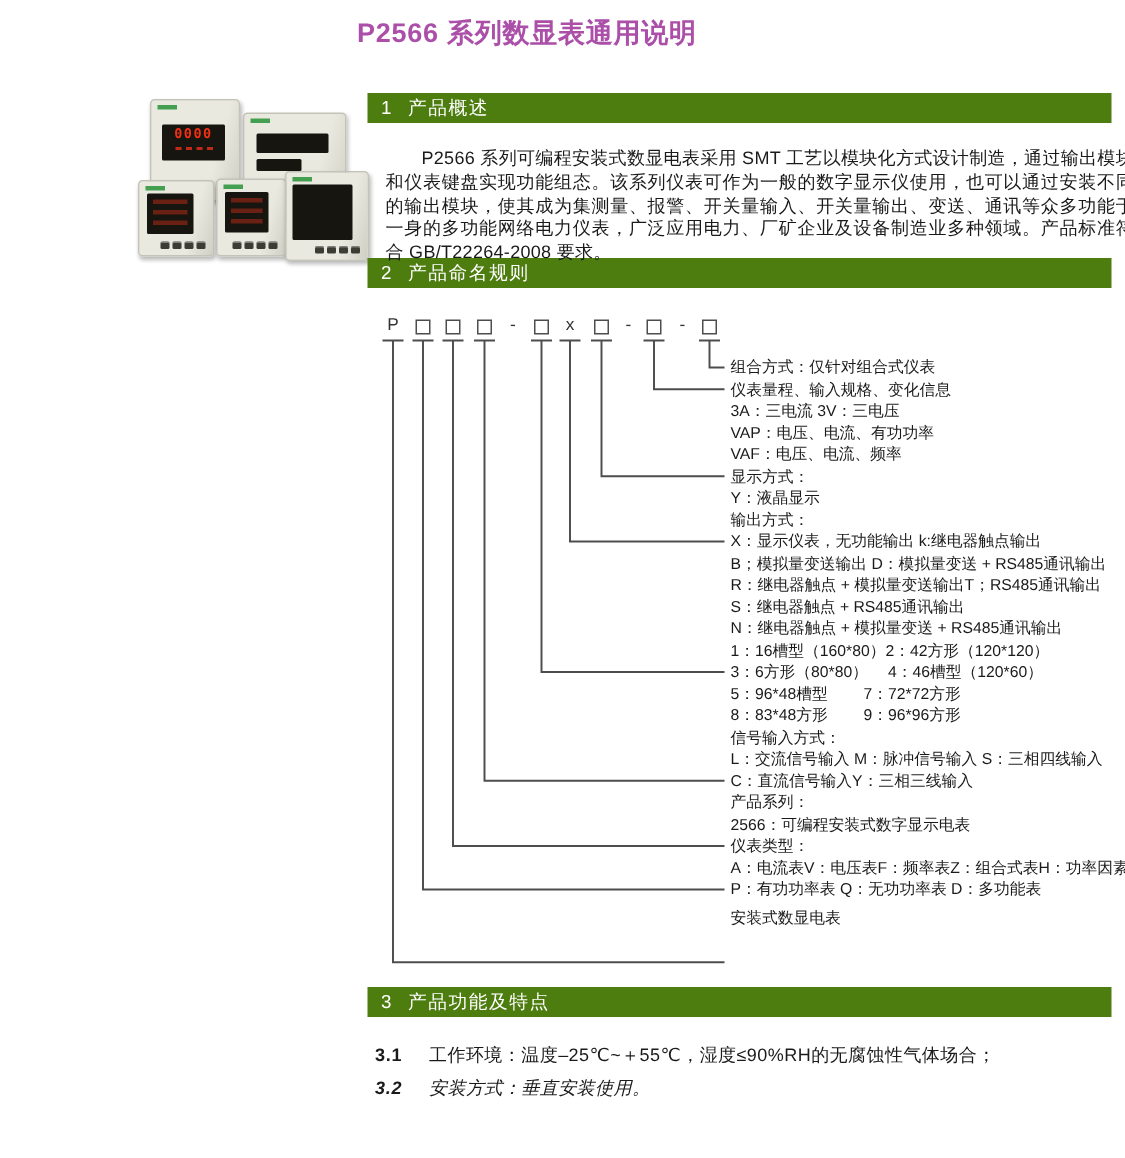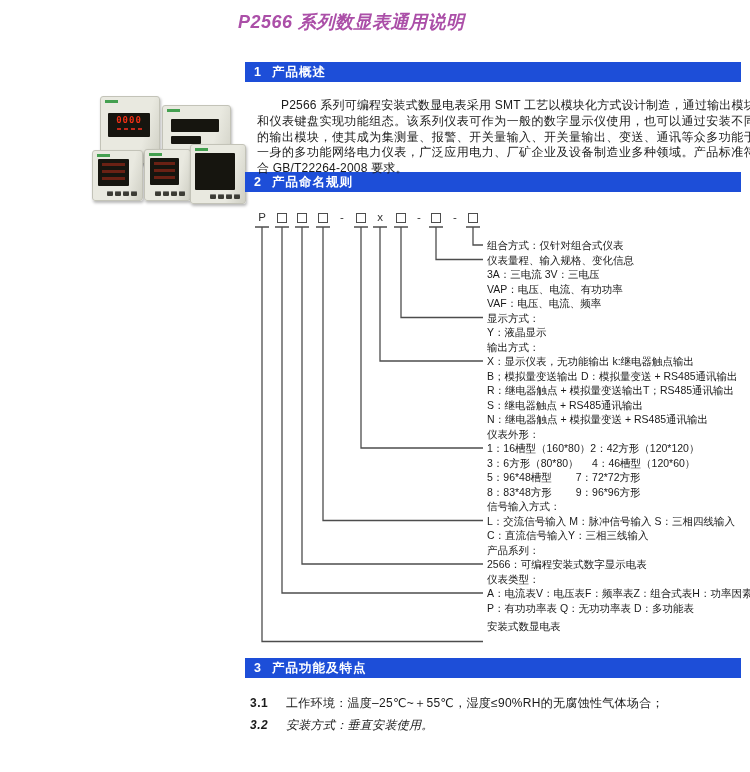--- a/index.html
+++ b/index.html
@@ -1,34 +1,34 @@
 <!DOCTYPE html>
 <html><head>
 <meta charset="utf-8">
 <style>
   html,body{margin:0;padding:0;background:#ffffff;}
   .page{position:relative;width:750px;height:772px;background:#ffffff;overflow:hidden;
         font-family:"Liberation Sans","DejaVu Sans",sans-serif;color:#1c1c1c;}
 
   .doc-title{position:absolute;left:238px;top:10px;font-size:18px;font-weight:bold;
-             color:#ab4fa8;letter-spacing:0.5px;white-space:nowrap;font-style:italic;}
+             color:#ab4fa8;letter-spacing:0.5px;white-space:nowrap;}
 
-  .bar{position:absolute;left:245px;width:496px;height:20px;background:#1d4ed8;
-       color:#ffffff;font-size:12.5px;font-weight:bold;line-height:20px;}
+  .bar{position:absolute;left:245px;width:496px;height:20px;background:#4d7c0f;
+       color:#ffffff;font-size:12.5px;font-weight:normal;line-height:20px;}
   .bar-num{margin-left:9px;}
   .bar-title{margin-left:11px;letter-spacing:1px;}
 
   .overview-text{position:absolute;left:257px;top:98px;width:499px;font-size:12px;
                  line-height:15.8px;text-align:justify;text-indent:2em;color:#1a1a1a;
                  letter-spacing:0.2px;}
 
   
   .meter{position:absolute;background:linear-gradient(105deg,#e9e9e0 70%,#cfcfc4 100%);
          border:1px solid #c3c3b8;border-radius:3px;
-         box-shadow:1px 2px 3px rgba(0,0,0,0.28);margin-top:30px;}
+         box-shadow:1px 2px 3px rgba(0,0,0,0.28);}
   .meter .brand{position:absolute;top:3px;left:4px;width:13px;height:3px;background:#44a050;}
   .meter .screen{position:absolute;background:#16150f;border-radius:1px;overflow:hidden;}
   .meter .led{color:#f13015;font-family:"DejaVu Sans Mono",monospace;font-weight:bold;
               font-size:9px;letter-spacing:1px;text-align:center;line-height:14px;}
   .meter .dots{display:flex;gap:3px;justify-content:center;margin-top:1px;}
   .meter .dots i{width:4px;height:2px;background:#c2281a;display:block;}
   .meter .seg{height:3px;margin:4px 4px 0 4px;background:rgba(190,45,25,0.5);}
   .meter .btns{position:absolute;bottom:4px;right:5px;display:flex;gap:2px;}
   .meter .btns i{width:6px;height:5px;background:#3c3c35;border-radius:1px;display:block;
                  box-shadow:inset 0 1px 0 rgba(255,255,255,0.35);}
@@ -162,21 +162,20 @@
     <div class="lbl">VAP：电压、电流、有功功率</div>
     <div class="lbl">VAF：电压、电流、频率</div>
     <div class="lbl">显示方式：</div>
     <div class="lbl">Y：液晶显示</div>
     <div class="lbl">输出方式：</div>
     <div class="lbl">X：显示仪表，无功能输出 k:继电器触点输出</div>
     <div class="lbl">B；模拟量变送输出 D：模拟量变送 + RS485通讯输出</div>
     <div class="lbl">R：继电器触点 + 模拟量变送输出T；RS485通讯输出</div>
     <div class="lbl">S：继电器触点 + RS485通讯输出</div>
     <div class="lbl">N：继电器触点 + 模拟量变送 + RS485通讯输出</div>
-    <div class="lbl">仪表外形：</div>
     <div class="lbl">1：16槽型（160*80）2：42方形（120*120）</div>
     <div class="lbl">3：6方形（80*80）　 4：46槽型（120*60）</div>
     <div class="lbl">5：96*48槽型　　  7：72*72方形</div>
     <div class="lbl">8：83*48方形　　  9：96*96方形</div>
     <div class="lbl">信号输入方式：</div>
     <div class="lbl">L：交流信号输入 M：脉冲信号输入 S：三相四线输入</div>
     <div class="lbl">C：直流信号输入Y：三相三线输入</div>
     <div class="lbl">产品系列：</div>
     <div class="lbl">2566：可编程安装式数字显示电表</div>
     <div class="lbl">仪表类型：</div>

